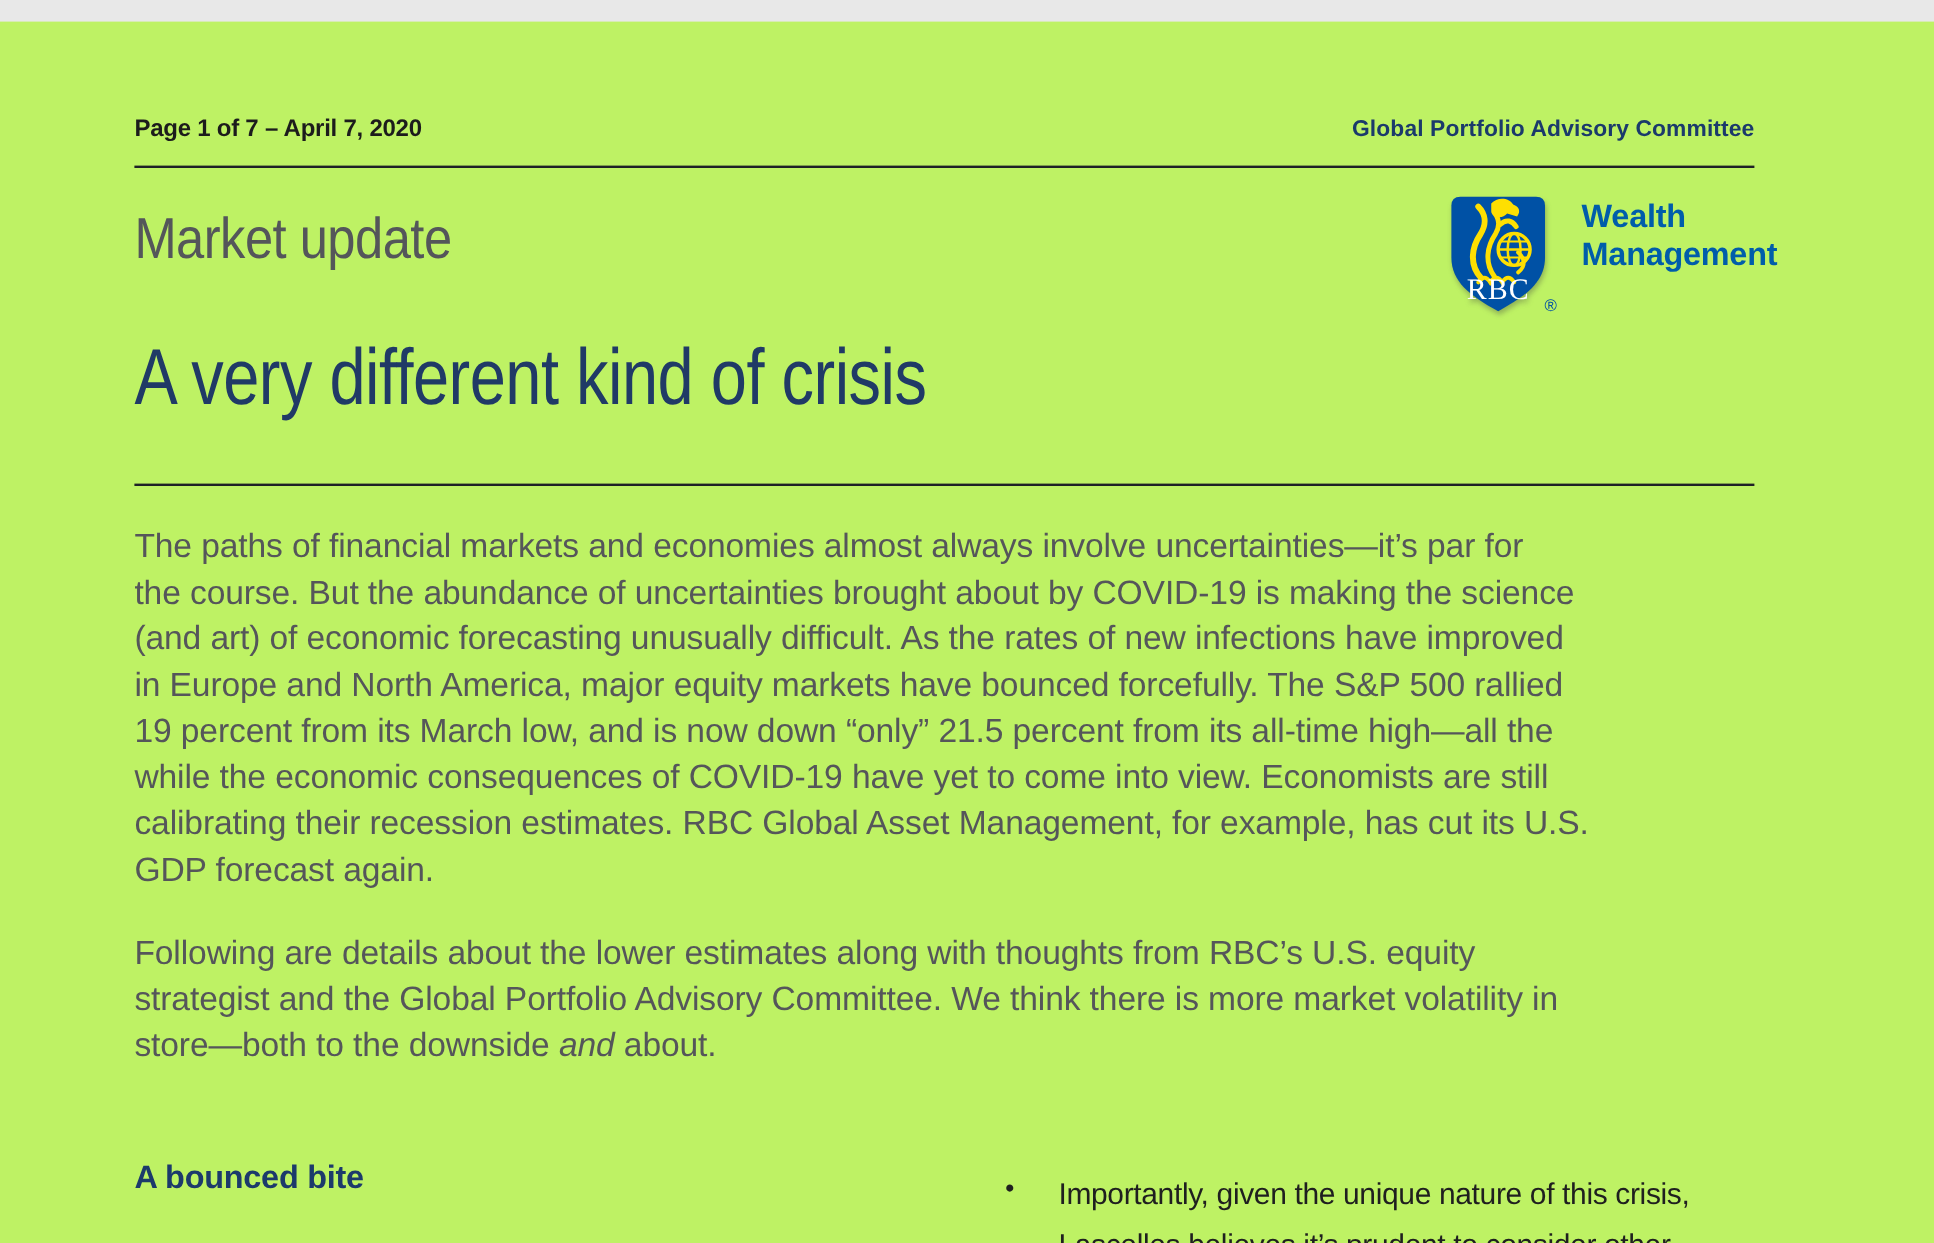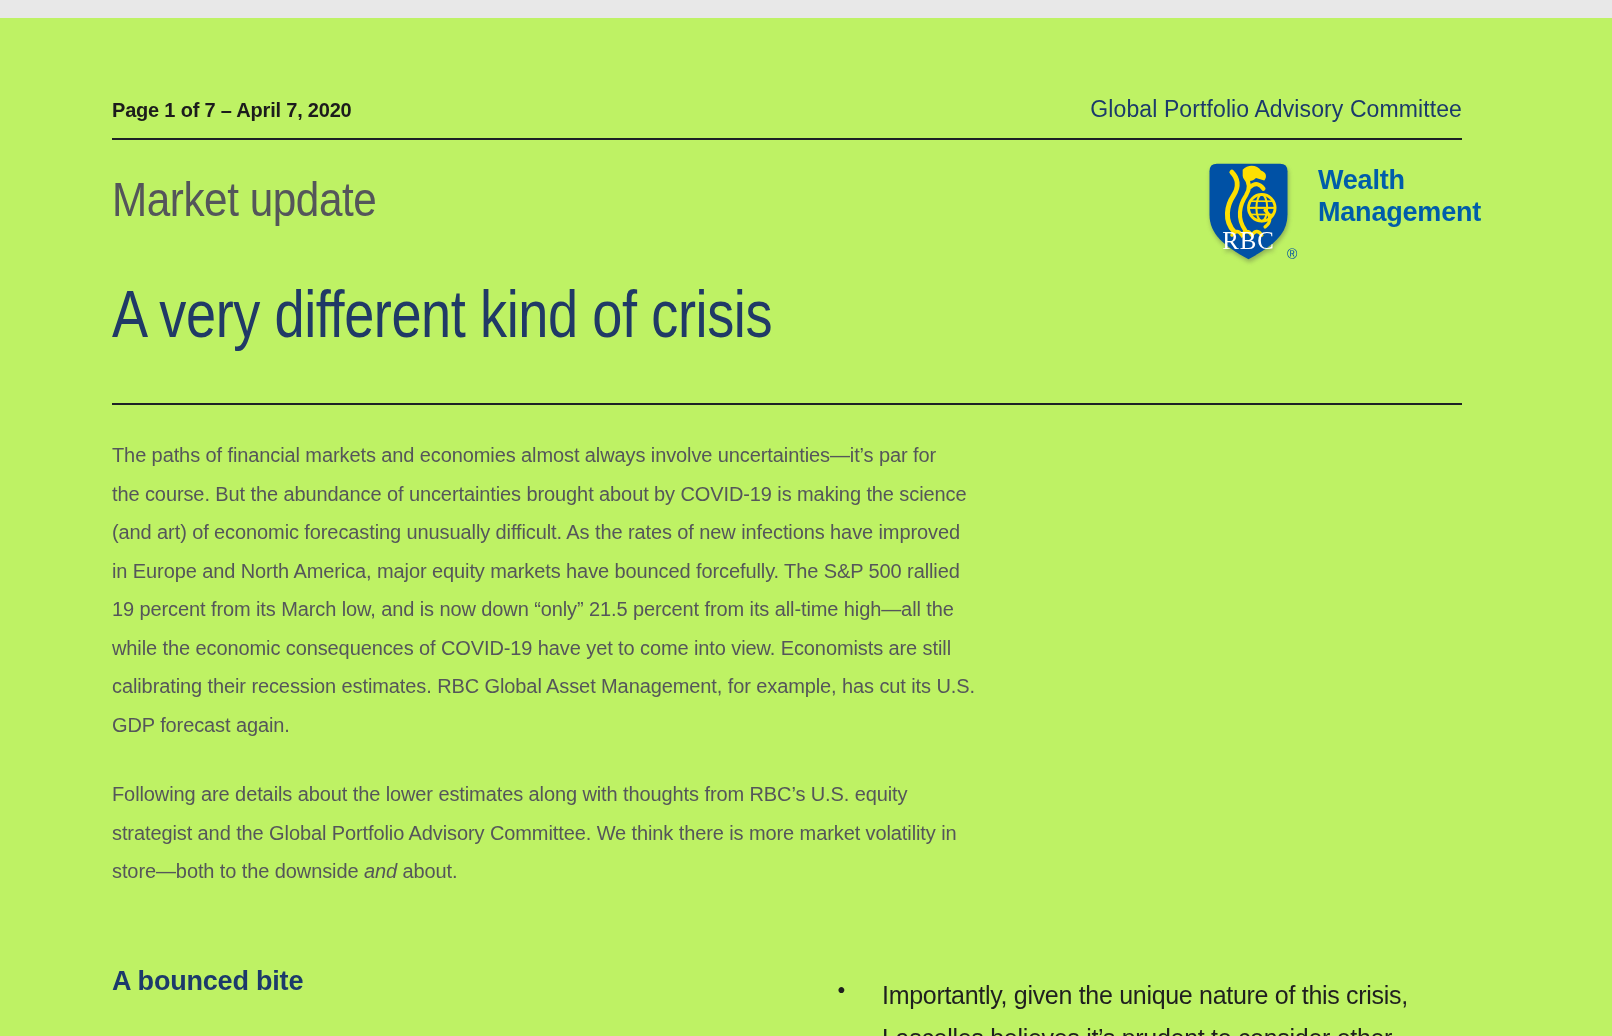--- a/index.html
+++ b/index.html
@@ -12,21 +12,21 @@
   }
   
   .masthead {
     position:absolute; top:78px; left:112px; width:1350px;
     display:flex; justify-content:space-between; align-items:baseline;
   }
   .page-info {
     font-size:20px; font-weight:700; color:#1c1c1c; letter-spacing:-0.2px;
   }
   .committee {
-    font-size:23px; font-weight:400; color:#1b3a6b; letter-spacing:0.1px;
+    font-size:19px; font-weight:700; color:#1b3a6b; letter-spacing:0.1px;
   }
   .rule { position:absolute; left:112px; width:1350px; height:2px; background:#1e2126; }
   .rule-top { top:120px; }
   .rule-title { top:385px; }
 
   
   .section-title {
     position:absolute; top:158px; left:112px;
     font-size:48px; font-weight:400; color:#54565a;
     transform:scaleX(0.88); transform-origin:left top;
@@ -48,21 +48,21 @@
   .doc-title {
     position:absolute; top:262px; left:112px; margin:0;
     font-size:66px; font-weight:400; color:#203a66;
     transform:scaleX(0.82); transform-origin:left top;
     letter-spacing:-0.5px; line-height:1.05; white-space:nowrap;
   }
 
   
   .lede {
     position:absolute; left:112px; width:1460px;
-    font-size:20px; color:#55565a; line-height:38.5px;
+    font-size:28px; color:#55565a; line-height:38.5px;
     white-space:pre-line; letter-spacing:-0.1px;
   }
   .lede-1 { top:418px; }
   .lede-2 { top:757px; }
   .italic { font-style:italic;text-align:right; }
 
   
   .col-left { position:absolute; left:112px; top:948px; width:740px; }
   .col-heading {
     margin:0; font-size:27px; font-weight:700; color:#1c3a6b; letter-spacing:-0.2px;

